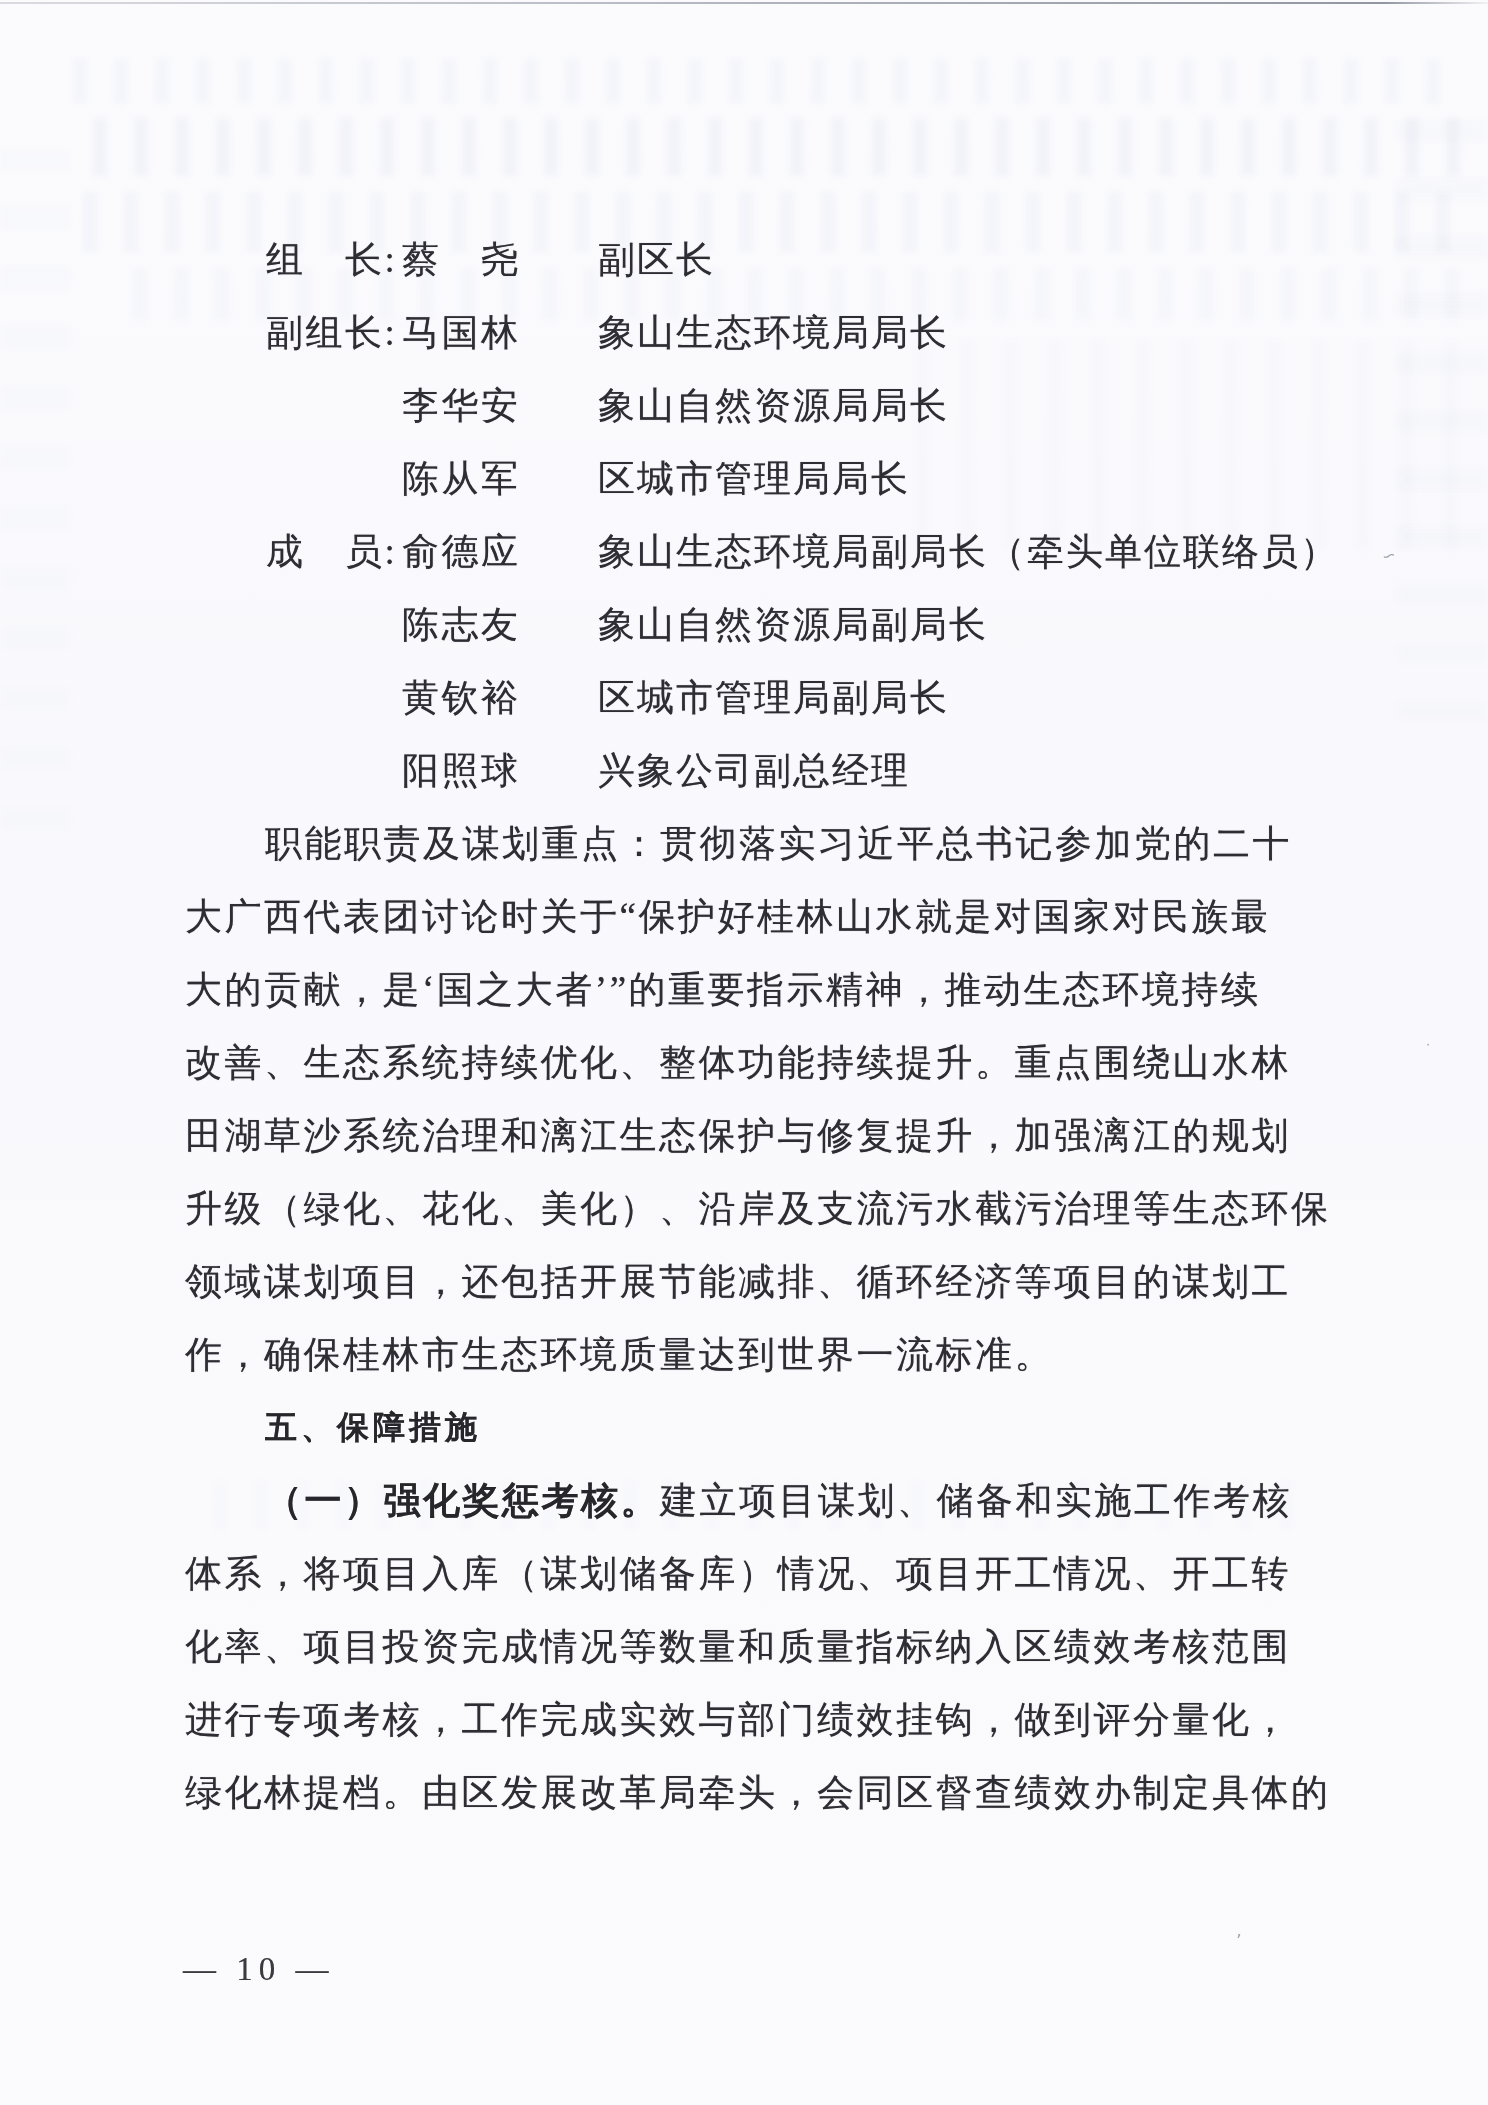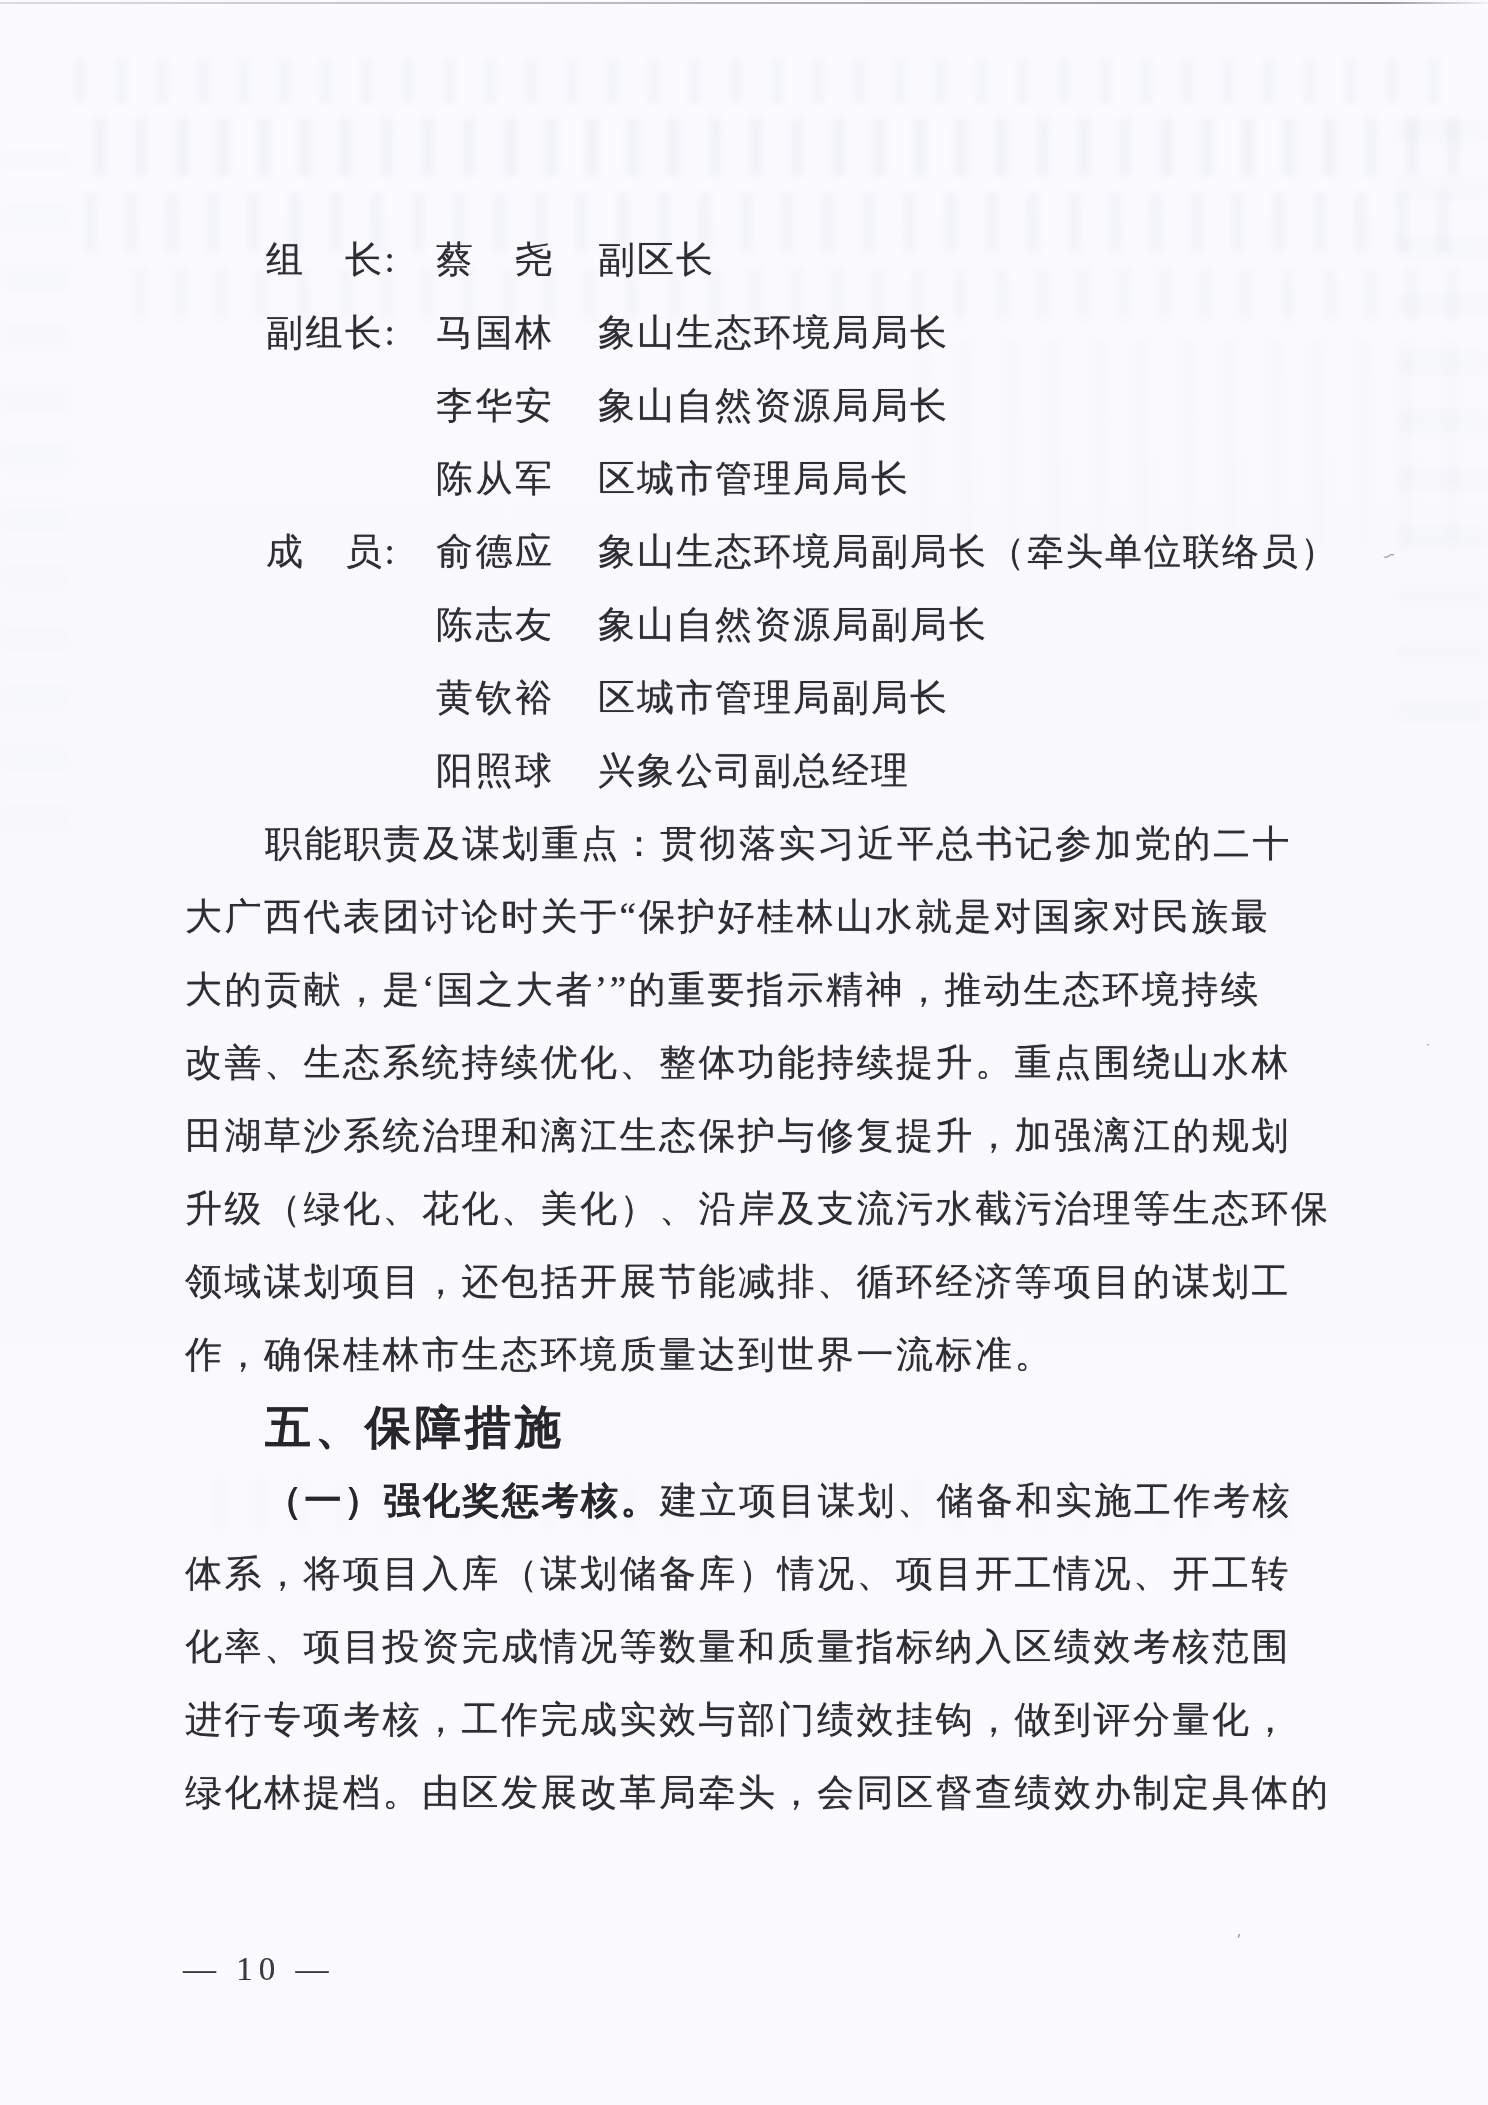--- a/index.html
+++ b/index.html
@@ -41,28 +41,28 @@
   
   .content{position:absolute;left:0;top:223px;width:1304px;}
   .row{position:relative;height:73px;line-height:73px;white-space:nowrap;}
   .txt{
     font-size:37px;
     letter-spacing:2.5px;
     text-shadow:0 0 .7px rgba(46,45,51,.65);
   }
   .roster-row span{position:absolute;top:0;}
   .lab{left:266px;}
-  .nm{left:436px;}
+  .nm{left:402px;}
   .tt{left:598px;letter-spacing:2px;text-align:center;}
   .body-line{padding-left:185px;}
   .ind{padding-left:265px;}
   .heading-row{padding-left:265px;}
   .heading{
     font-family:"Liberation Sans",sans-serif;
-    font-weight:700;font-size:46px;letter-spacing:4px;color:#27262b;
+    font-weight:700;font-size:32px;letter-spacing:4px;color:#27262b;
     text-shadow:0 0 .6px rgba(39,38,43,.6);
   }
   .lead-bold{
     font-family:Liberation Mono, monospace;
     font-weight:700;color:#27262b;letter-spacing:2.5px;
     text-shadow:0 0 .6px rgba(39,38,43,.6);
     text-align:center;
   }
   .page-number{
     position:absolute;left:183px;top:1938px;height:62px;line-height:62px;

